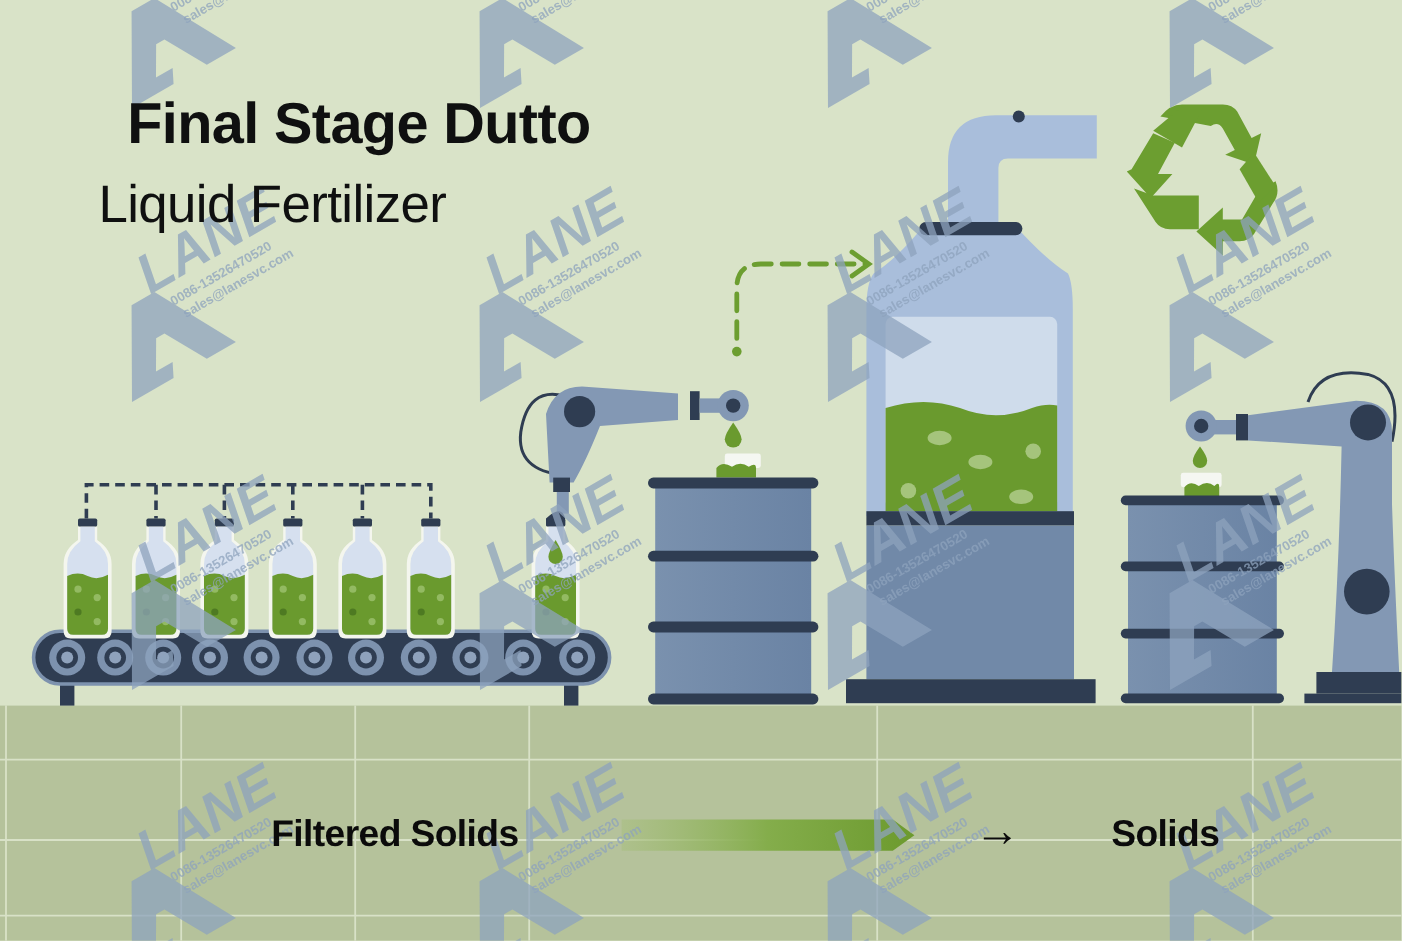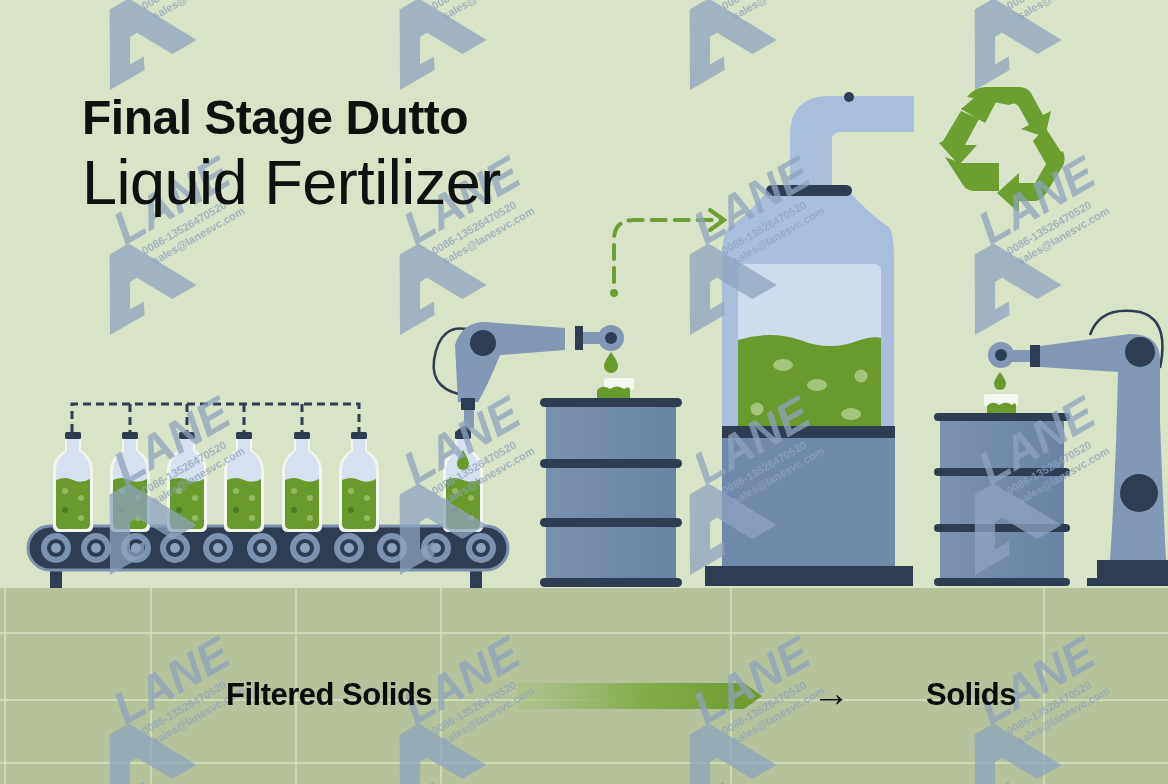--- a/index.html
+++ b/index.html
@@ -1,20 +1,20 @@
 <!DOCTYPE html>
 <html><head>
 <meta charset="utf-8">
 <style>
   html, body { margin:0; padding:0; }
   body { width:1168px; height:784px; overflow:hidden; position:relative; background:#d9e3c8; font-family:"Liberation Sans", "DejaVu Sans", sans-serif; }
   #scene { position:absolute; left:0; top:0; width:1168px; height:784px; }
   .title { position:absolute; left:82px; color:#0f1010; white-space:nowrap; letter-spacing:-0.5px; }
-  .title.l1 { top:90px; font-size:48px; font-weight:700; }
-  .title.l2 { top:146px; font-size:63px; font-weight:400; }
+  .title.l1 { top:76px; font-size:48px; font-weight:700;margin-left:24px; }
+  .title.l2 { top:146px; font-size:44px; font-weight:400; }
   .label { position:absolute; color:#0b0b0b; font-size:31px; font-weight:700; white-space:nowrap; letter-spacing:-0.5px; }
 </style>
 </head>
 <body>
 
 <svg id="scene" width="1168" height="784" viewBox="0 0 1168 784" xmlns="http://www.w3.org/2000/svg">
   <defs>
     <linearGradient id="flowGrad" x1="0" y1="0" x2="1" y2="0">
       <stop offset="0" stop-color="#a9bf82" stop-opacity="0.6"></stop>
       <stop offset="0.5" stop-color="#84ad4b"></stop>

